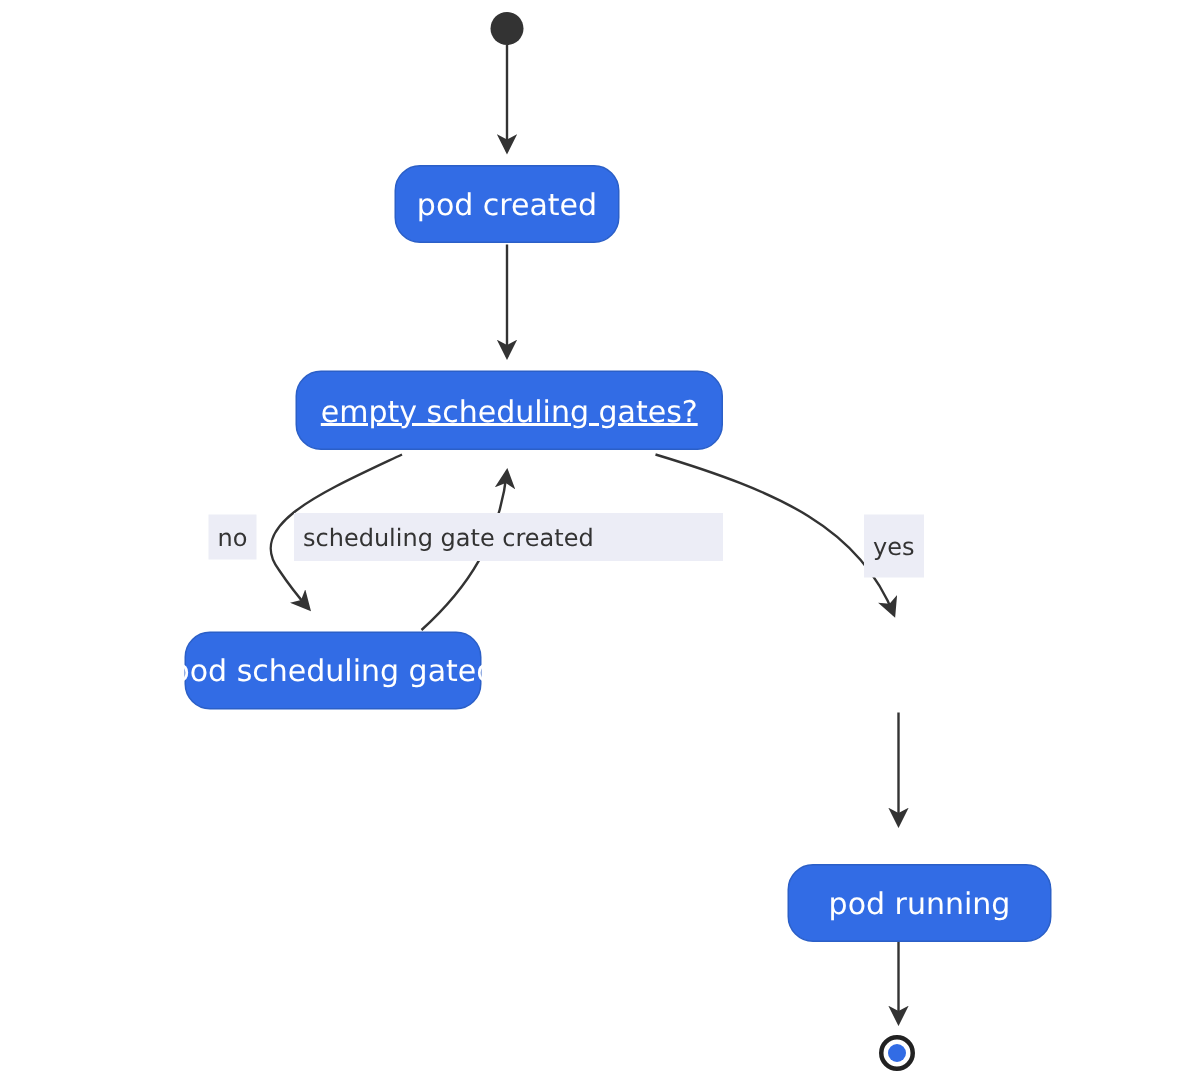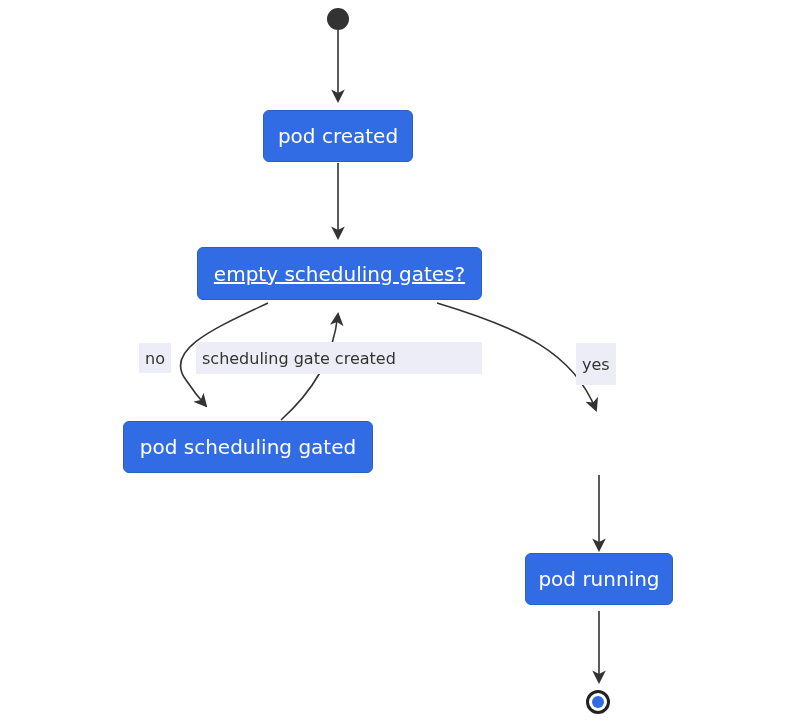--- a/index.html
+++ b/index.html
@@ -31,21 +31,21 @@
     fill: var(--edge, #333333);
     stroke: none;
   }
   .state-node {
     position: absolute;
     display: flex;
     align-items: center;
     justify-content: center;
     background: var(--node-fill, #326ce5);
     border: 1px solid var(--node-border, #2b5fc7);
-    border-radius: 6px;
+    border-radius: 17px;
     color: var(--node-text, #ffffff);
     font-size: 20px;
     white-space: nowrap;
     box-sizing: border-box;
   }
   .edge-label {
     position: absolute;
     display: flex;
     align-items: center;
     background: var(--edge-label-bg, #ecedf6);
@@ -80,23 +80,23 @@
   }
   .end-node-dot {
     width: 12px;
     height: 12px;
     border-radius: 50%;
     background: var(--end-dot, #326ce5);
   }
   
   .n-pod-created            { left: 263px; top: 110px; width: 150px; height: 52px; }
   .n-empty-scheduling-gates { left: 197px; top: 247px; width: 285px; height: 53px; text-decoration: underline; }
-  .n-pod-scheduling-gated   { left: 123px; top: 421px; width: 250px; height: 52px; }
+  .n-pod-scheduling-gated   { left: 123px; top: 421px; width: 198px; height: 52px; }
   .n-pod-scheduling-ready   { left: 475px; top: 422px; width: 250px; height: 52px; }
-  .n-pod-running            { left: 525px; top: 553px; width: 148px; height: 52px; }
+  .n-pod-running            { left: 525px; top: 576px; width: 176px; height: 52px; }
   
   .l-no           { left: 139px; top: 343px; height: 30px; }
   .l-gate-removed { left: 196px; top: 342px; width: 286px; height: 32px; }
   .l-yes          { left: 576px; top: 343px; height: 42px; }
 </style>
 </head>
 <body>
 
 <div class="canvas">
 

